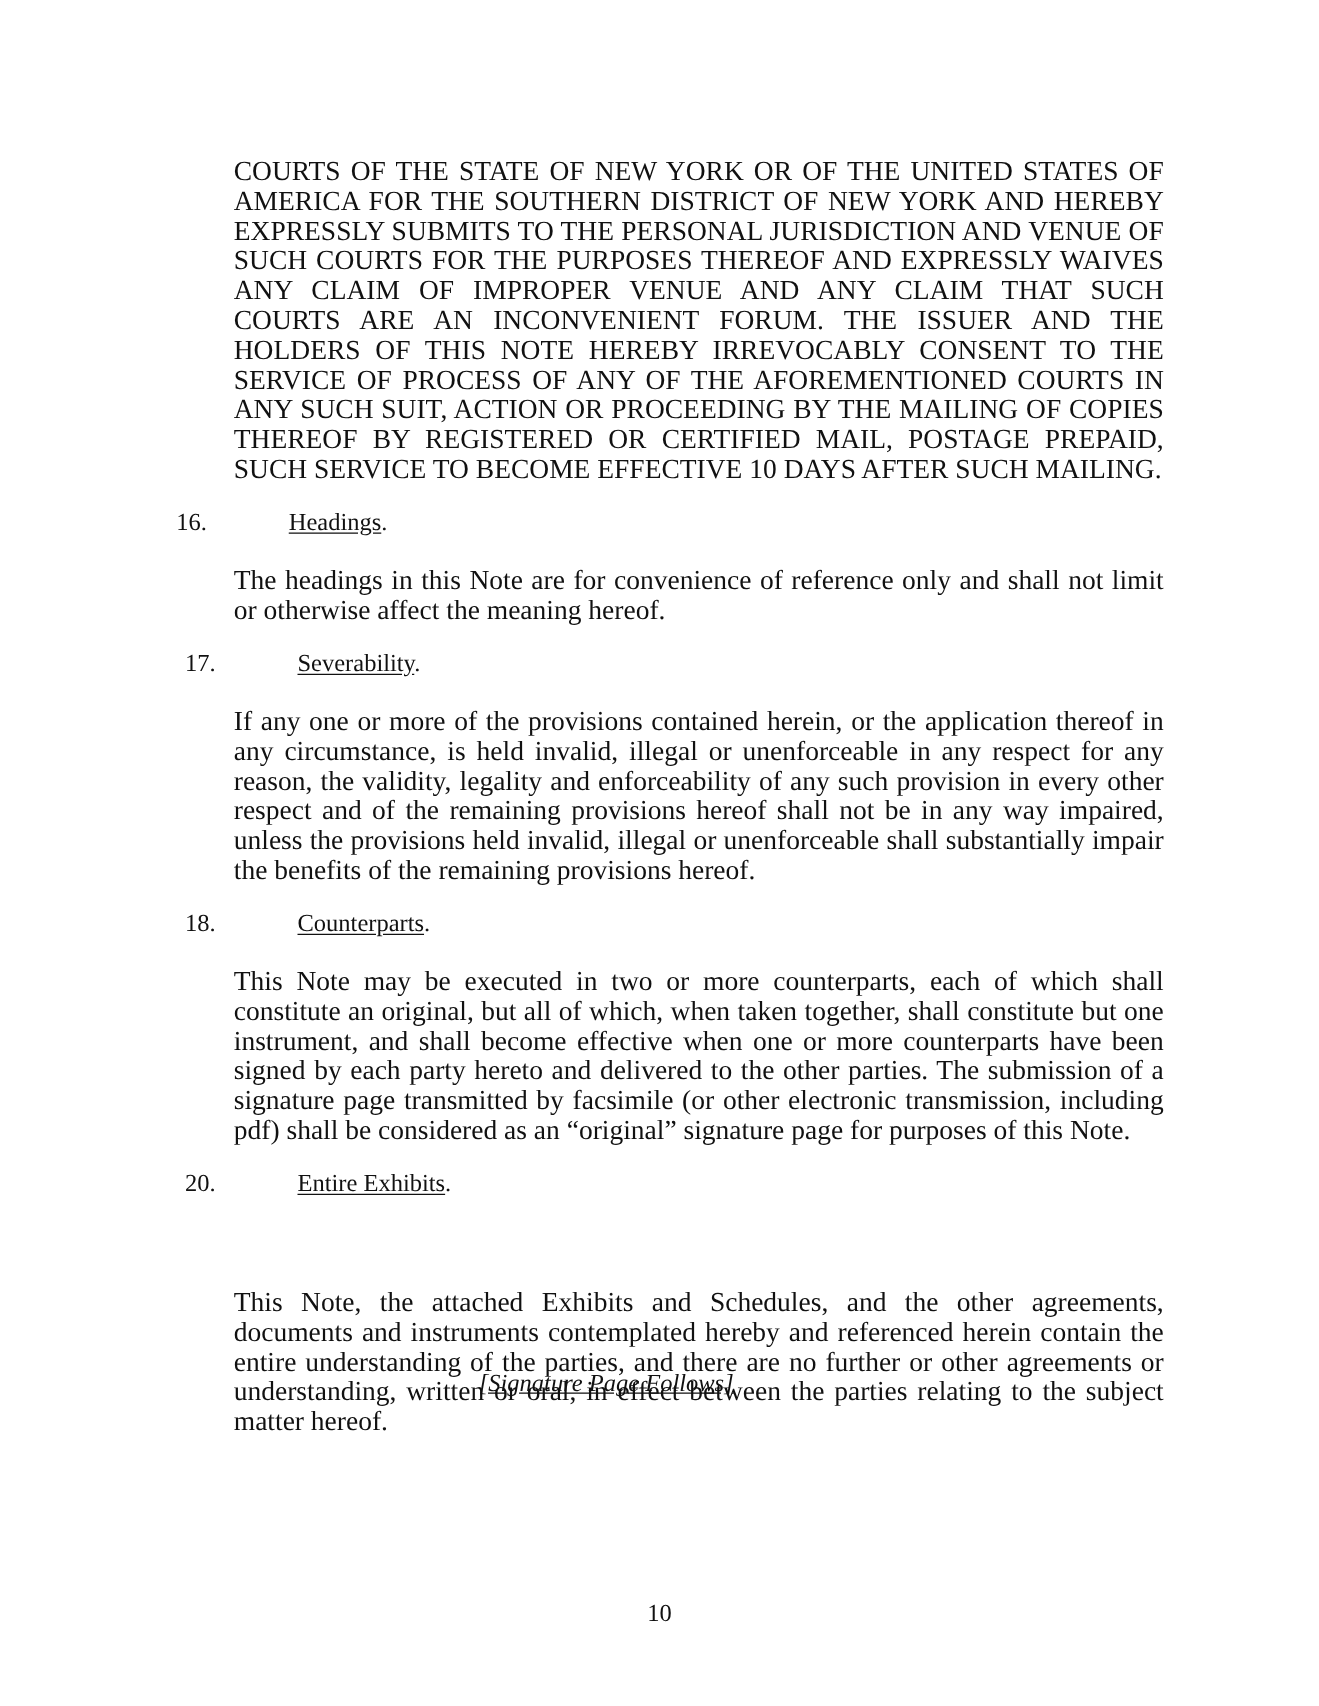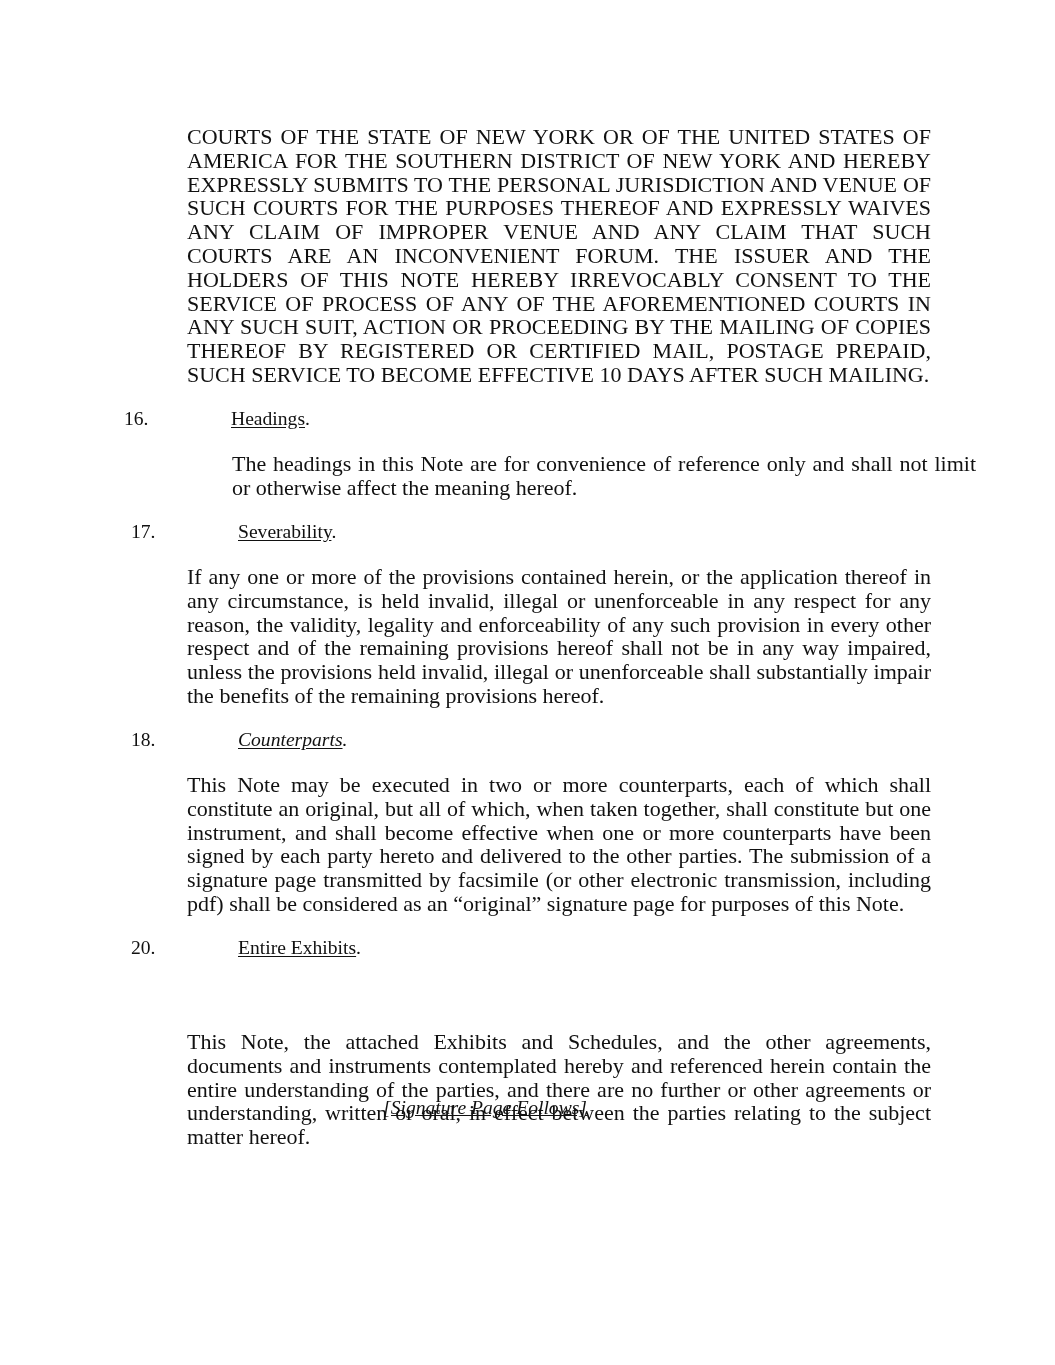--- a/index.html
+++ b/index.html
@@ -2,53 +2,54 @@
 <html><head>
 <meta charset="utf-8">
 <style>
   html, body { margin: 0; padding: 0; background: #ffffff; }
   body { width: 1055px; height: 1365px; position: relative; overflow: hidden;
          font-family: "Liberation Serif", "DejaVu Serif", serif; color: #111; }
   .page { position: absolute; left: 0; top: 0; width: 1055px; height: 1365px; background: #fff; }
   .para { position: absolute; left: 187px; width: 744px; font-size: 22px; line-height: 23.8px;
           text-align: justify; margin: 0; }
   .heading { position: absolute; font-size: 19.6px; line-height: 23.8px; margin: 0; white-space: nowrap; }
-  .heading .num { position: absolute; left: 0; top: 0; }
+  .heading .num { position: absolute; left: 17px; top: 0; }
   .heading .title { position: absolute; top: 0; text-decoration: underline; text-underline-offset: 2px; margin-left: 44px; }
   .sig { position: absolute; left: 0; width: 970px; text-align: center; font-style: italic;
          font-size: 19.6px; line-height: 23.8px; text-decoration: underline; }
   .pagenum { position: absolute; left: 0; width: 1055px; text-align: center;
              font-size: 19.6px; line-height: 23.8px; }
 </style>
 </head>
 <body>
 
 <div class="page">
 
   <p class="para" style="top:125px; word-spacing:0;">COURTS OF THE STATE OF NEW YORK OR OF THE UNITED STATES OF AMERICA FOR THE SOUTHERN DISTRICT OF NEW YORK AND HEREBY EXPRESSLY SUBMITS TO THE PERSONAL JURISDICTION AND VENUE OF SUCH COURTS FOR THE PURPOSES THEREOF AND EXPRESSLY WAIVES ANY CLAIM OF IMPROPER VENUE AND ANY CLAIM THAT SUCH COURTS ARE AN INCONVENIENT FORUM.  THE ISSUER AND THE HOLDERS OF THIS NOTE HEREBY IRREVOCABLY CONSENT TO THE SERVICE OF PROCESS OF ANY OF THE AFOREMENTIONED COURTS IN ANY SUCH SUIT, ACTION OR PROCEEDING BY THE MAILING OF COPIES THEREOF BY REGISTERED OR CERTIFIED MAIL, POSTAGE PREPAID, SUCH SERVICE TO BECOME EFFECTIVE 10 DAYS AFTER SUCH MAILING.</p>
 
   <div class="heading" style="left:124px; top:407px;">
     <span class="num">16.</span>
     <span style="position:absolute; left:63px; top:0;"><span class="title" style="position:static;">Headings</span><span>.</span></span>
   </div>
-  <p class="para" style="top:452px;margin-left:45px;">The headings in this Note are for convenience of reference only and shall not limit or otherwise affect the meaning hereof.</p>
+  <p class="para" style="top:452px;">The headings in this Note are for convenience of reference only and shall not limit or otherwise affect the meaning hereof.</p>
 
   <div class="heading" style="left:131px; top:520px;">
     <span class="num">17.</span>
     <span style="position:absolute; left:63px; top:0;"><span class="title" style="position:static;">Severability</span><span>.</span></span>
   </div>
   <p class="para" style="top:565px;">If any one or more of the provisions contained herein, or the application thereof in any circumstance, is held invalid, illegal or unenforceable in any respect for any reason, the validity, legality and enforceability of any such provision in every other respect and of the remaining provisions hereof shall not be in any way impaired, unless the provisions held invalid, illegal or unenforceable shall substantially impair the benefits of the remaining provisions hereof.</p>
 
   <div class="heading" style="left:131px; top:728px;">
     <span class="num">18.</span>
-    <span style="position:absolute; left:63px; top:0;font-style:italic;"><span class="title" style="position:static;">Counterparts</span><span>.</span></span>
+    <span style="position:absolute; left:63px; top:0;"><span class="title" style="position:static;">Counterparts</span><span>.</span></span>
   </div>
   <p class="para" style="top:773px;">This Note may be executed in two or more counterparts, each of which shall constitute an original, but all of which, when taken together, shall constitute but one instrument, and shall become effective when one or more counterparts have been signed by each party hereto and delivered to the other parties.  The submission of a signature page transmitted by facsimile (or other electronic transmission, including pdf) shall be considered as an “original” signature page for purposes of this Note.</p>
 
   <div class="heading" style="left:131px; top:936px;">
     <span class="num">20.</span>
     <span style="position:absolute; left:63px; top:0;"><span class="title" style="position:static;">Entire Exhibits</span><span>.</span></span>
   </div>
   <p class="para" style="top:1030px;">This Note, the attached Exhibits and Schedules, and the other agreements, documents and instruments contemplated hereby and referenced herein contain the entire understanding of the parties, and there are no further or other agreements or understanding, written or oral, in effect between the parties relating to the subject matter hereof.</p>
 
   <div class="sig" style="top:1096px;">[Signature Page Follows]</div>
 
+  <div class="pagenum" style="top:1280px;">10</div>
 </div>
 
 </body></html>

